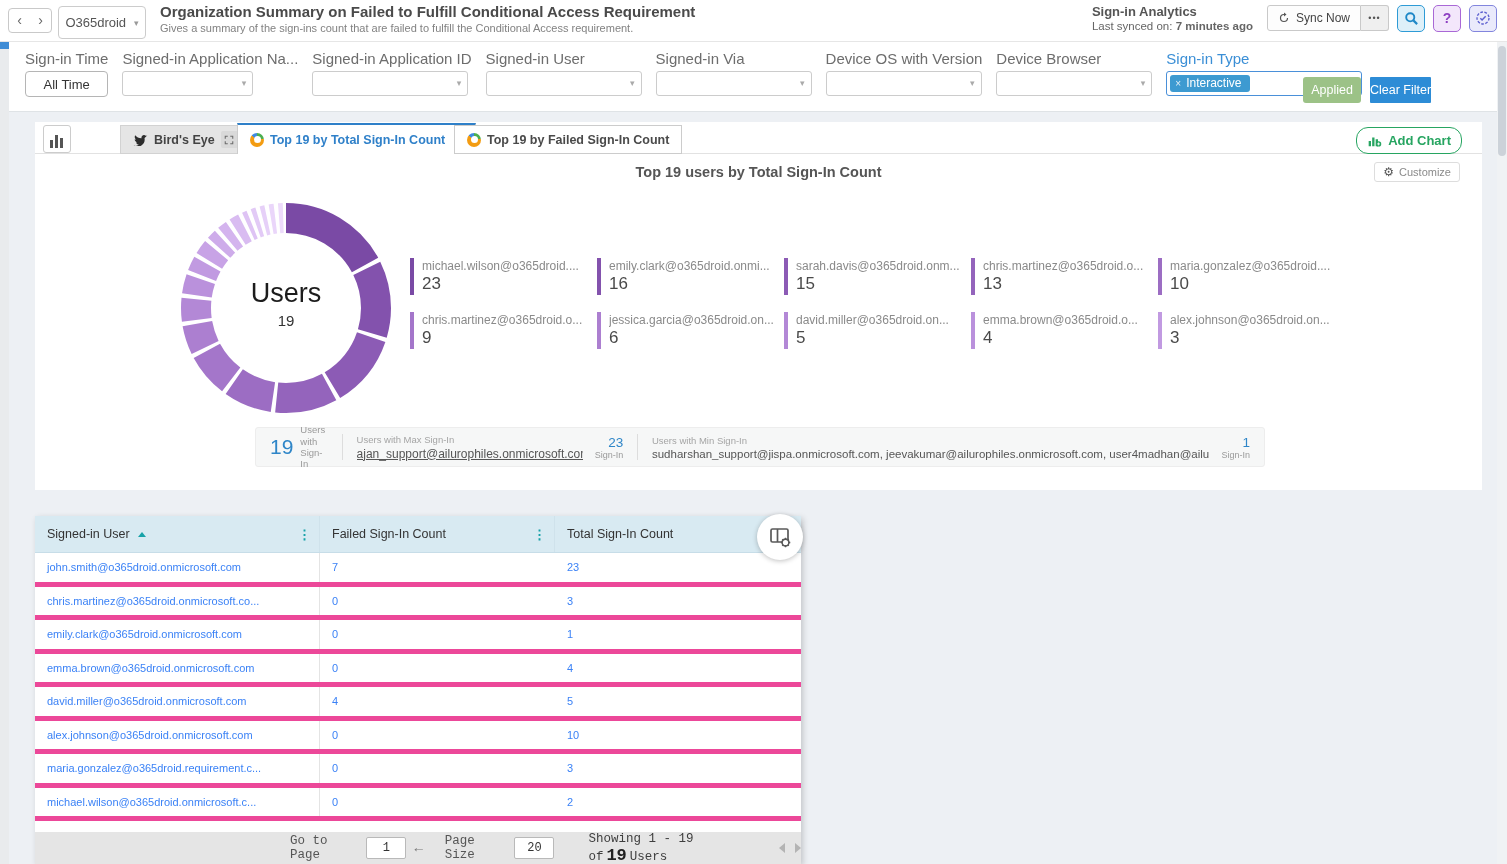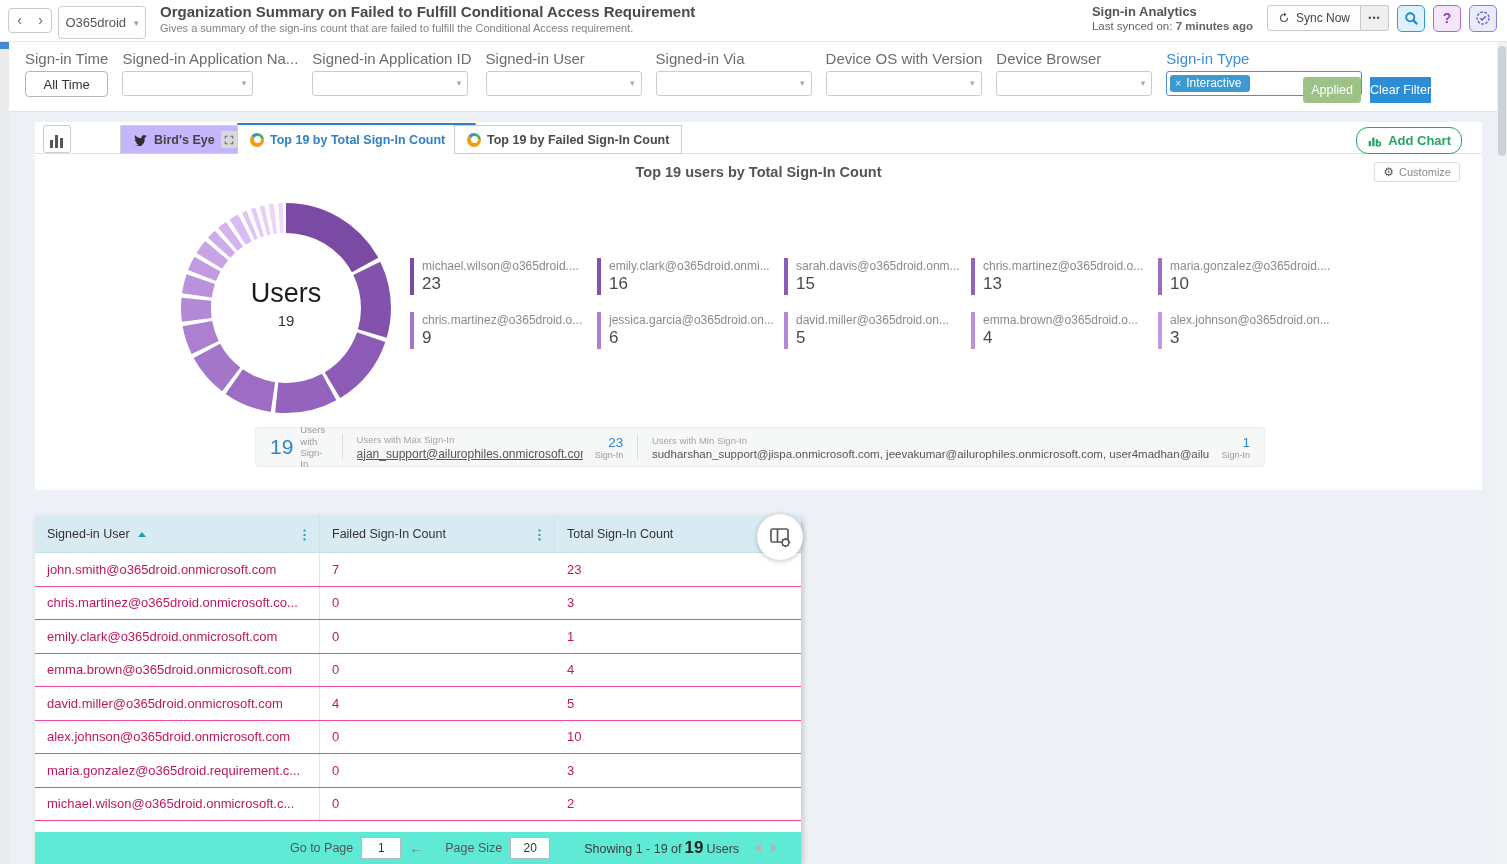--- a/index.html
+++ b/index.html
@@ -48,21 +48,21 @@
 
   
   #chart-panel { position:absolute; left:35px; top:122px; width:1447px; height:368px; background:#fff; }
   #tab-strip { position:absolute; left:0; top:0; width:100%; height:32px; border-bottom:1px solid #e2e2e2; }
   .chart-type-btn { position:absolute; left:8px; top:3px; width:28px; height:28px; border:1px solid #ccc; border-radius:3px; background:#fff; cursor:pointer; }
   .bars-icon { display:block; margin:5px auto 0; width:14px; height:13px;
     background:linear-gradient(#555,#555) 0 100%/3px 8px no-repeat,
                linear-gradient(#555,#555) 5px 100%/3px 13px no-repeat,
                linear-gradient(#555,#555) 10px 100%/3px 10px no-repeat; }
   .tab { position:absolute; top:3px; height:29px; display:flex; align-items:center; gap:6px; padding:0 12px; font-size:12.5px; cursor:pointer; }
-  .tab-gray { left:85px; background:#c4b5fd; border:1px solid #d2d2d2; color:#444; font-weight:bold; }
+  .tab-gray { left:85px; background:#e5e5e5; border:1px solid #d2d2d2; color:#444; font-weight:bold; }
   .tab-active { left:202px; top:1px; height:31px; background:#fff; border:1px solid #ccc; border-top:2px solid #2f80c9; border-bottom:none; color:#2f80c9; font-weight:bold; }
   .tab-plain { left:419px; background:#fff; border:1px solid #ccc; color:#4a4a4a; font-weight:bold; }
   .tab-close { color:#b5b5b5; font-size:13px; margin-left:4px; font-weight:normal; }
   .donut-ico { width:14px; height:14px; border-radius:50%; background:conic-gradient(#4caf50 0 22%, #f39c12 22% 86%, #3f8ae0 86% 100%); position:relative; flex:0 0 14px; }
   .donut-ico::after { content:""; position:absolute; left:3.5px; top:3.5px; width:7px; height:7px; border-radius:50%; background:#fff; }
   .expand-box { width:17px; height:17px; background:#d9d9d9; border-radius:2px; display:flex; align-items:center; justify-content:center; }
   #add-chart { position:absolute; right:20px; top:5px; height:27px; padding:0 10px; background:#fff; border:1px solid #27a561; border-radius:12px; color:#27a561; font-size:13px; font-weight:bold; display:flex; align-items:center; gap:6px; cursor:pointer; font-family:inherit; }
   #customize { position:absolute; right:22px; top:40px; height:20px; padding:0 8px; background:#fff; border:1px solid #ddd; border-radius:3px; color:#8a8a8a; font-size:11px; display:flex; align-items:center; gap:5px; cursor:pointer; font-family:inherit; }
   #customize .gear { color:#555; font-size:12px; }
   #chart-title { position:absolute; left:0; top:42px; width:100%; text-align:center; font-size:14.5px; font-weight:bold; color:#555; }
@@ -89,27 +89,27 @@
 
   
   #table-panel { position:absolute; left:35px; top:516px; width:766px; height:348px; background:#fff; box-shadow:2px 2px 6px rgba(0,0,0,.18); }
   .thead { display:flex; height:37px; background:#d8eaf2; border-bottom:1px solid #c7dde8; align-items:center; font-size:12.5px; color:#333; }
   .th { display:flex; align-items:center; padding-left:12px; height:100%; position:relative; }
   .th1 { width:285px; border-right:1px solid #cfe2eb; }
   .th2 { width:235px; border-right:1px solid #cfe2eb; }
   .th3 { width:246px; }
   .sort-up { width:0; height:0; border-left:4px solid transparent; border-right:4px solid transparent; border-bottom:5px solid #17a2a8; margin-left:8px; }
   .dots { position:absolute; right:8px; color:#17a2a8; font-size:13px; font-weight:bold; cursor:pointer; }
-  .tr { display:flex; height:33.5px; border-bottom:1px solid #ec4899; align-items:center; font-size:13px; color:#be185d; }
+  .tr { display:flex; height:33.5px; border-bottom:5px solid #ec4899; align-items:center; font-size:11px; color:#3b82f6; }
   .td { padding-left:12px; white-space:nowrap; overflow:hidden; height:100%; display:flex; align-items:center; }
   .td1 { width:285px; border-right:1px solid #e4e4e4; }
   .td2 { width:235px; }
   .td3 { width:246px; }
   #colchooser { position:absolute; left:722px; top:-2px; width:46px; height:46px; background:#fff; border-radius:50%; box-shadow:0 1px 5px rgba(0,0,0,.25); display:flex; align-items:center; justify-content:center; cursor:pointer; }
-  .tfoot { position:absolute; left:0; bottom:0; width:100%; height:32px; background:#5eead4; display:flex; align-items:center; font-size:12.5px; color:#555; padding-left:255px; }
+  .tfoot { position:absolute; left:0; bottom:0; width:100%; height:32px; background:#e5e5e5; display:flex; align-items:center; font-size:12.5px; color:#555; padding-left:255px;font-family:Liberation Mono, monospace; }
   .pg-input { width:40px; height:22px; border:1px solid #b9b9b9; border-radius:2px; text-align:center; font-size:12px; color:#333; background:#fff; margin:0 8px; font-family:inherit; }
   .enter-arrow { color:#777; font-size:14px; margin-right:22px; }
   .showing { margin-left:26px; color:#3e3e3e; }
   .showing b { font-size:17px; font-weight:bold; color:#222; margin:0 3px; }
   .pgr { display:flex; gap:10px; margin-left:16px; }
   .tri { width:0; height:0; border-top:5px solid transparent; border-bottom:5px solid transparent; cursor:pointer; }
   .tri-l { border-right:6px solid #b4b4b4; }
   .tri-r { border-left:6px solid #b4b4b4; }
 
   

